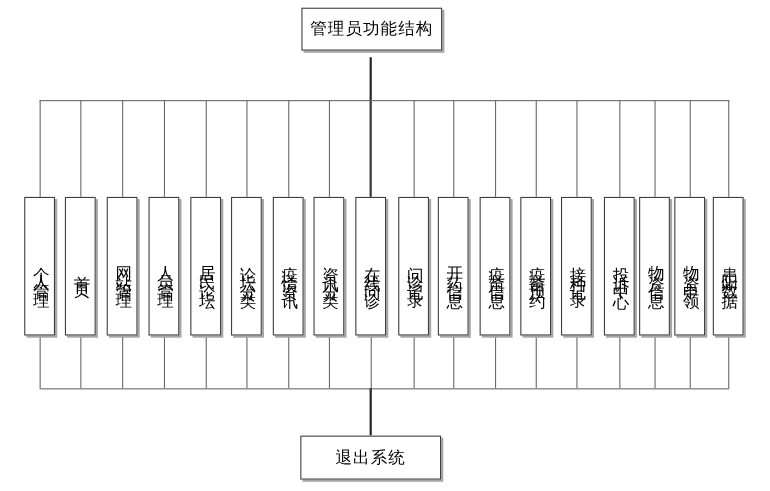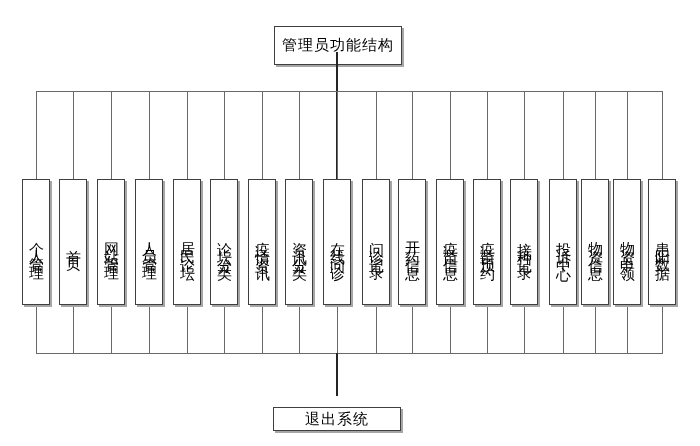--- a/index.html
+++ b/index.html
@@ -14,22 +14,22 @@
   .node {
     position: absolute;
     display: flex; align-items: center; justify-content: center;
     background: #ffffff;
     border: 1px solid var(--border, #3f3f3f);
     box-shadow: 2px 2px 0 var(--shadow, #a6a6a6);
     font-size: 15px; color: var(--text, #000000);
     letter-spacing: 1px;
     white-space: nowrap;
   }
-  .node.top    { left: 274px; top: 26px;  width: 128px; height: 39px; }
-  .node.bottom { left: 273px; top: 407px; width: 128px; height: 24px; }
+  .node.top    { left: 274px; top: 7px;  width: 128px; height: 39px; }
+  .node.bottom { left: 273px; top: 396px; width: 128px; height: 40px; }
 
   .mbox {
     position: absolute;
     width: 28px; height: 126px;
     background: #ffffff;
     border: 1px solid var(--border, #3f3f3f);
     box-shadow: 2px 2px 0 var(--shadow, #a6a6a6);
     display: flex; align-items: center; justify-content: center;
   }
   .vtext {

